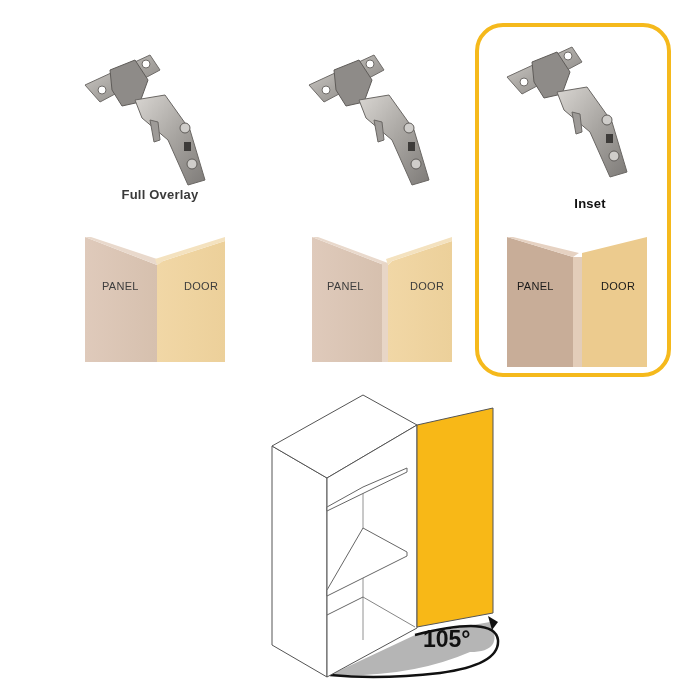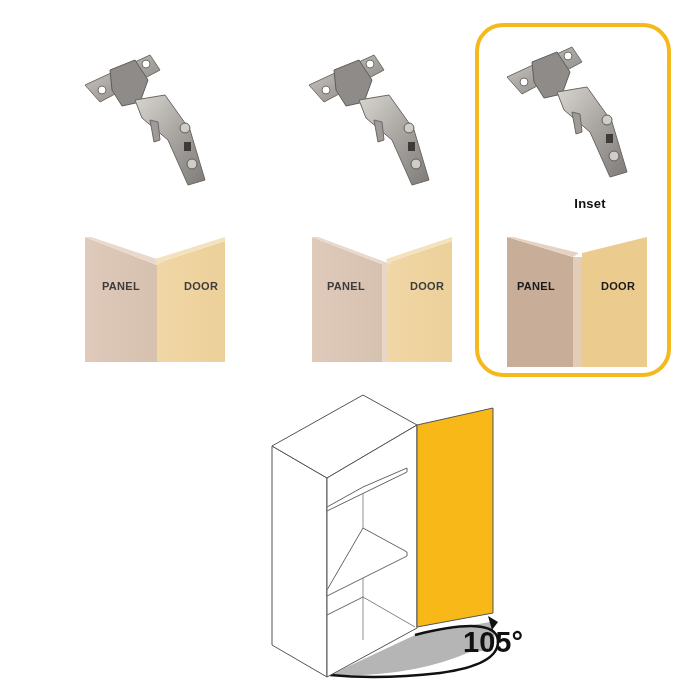--- a/index.html
+++ b/index.html
@@ -1,21 +1,21 @@
 <!DOCTYPE html>
 <html><head>
 <meta charset="utf-8">
 <style>
   html, body { margin: 0; padding: 0; background: #ffffff; }
   body { width: 700px; height: 700px; position: relative; overflow: hidden; font-family: "Liberation Sans", sans-serif; }
   .abs { position: absolute; }
   .label { font-weight: bold; font-size: 13px; color: #3a3a3a; text-align: center; letter-spacing: 0.2px; }
   .label.selected { color: #111111; }
   .hinge { position: absolute; }
-  .wood-label { position: absolute; font-weight: bold; font-size: 11px; color: #3c3c3c; letter-spacing: 0.3px; }
+  .wood-label { position: absolute; font-weight: normal; font-size: 11px; color: #3c3c3c; letter-spacing: 0.3px; }
   .wood-label.dark { color: #1a1a1a; }
   .highlight-box { position: absolute; left: 475px; top: 23px; width: 196px; height: 354px; border: 4px solid #f5b91c; border-radius: 28px; box-sizing: border-box; }
 </style>
 </head>
 <body>
 
 <svg width="0" height="0" style="position:absolute">
   <defs>
     <linearGradient id="metal" x1="0" y1="0" x2="1" y2="1">
       <stop offset="0" stop-color="#d9d6d2"></stop>
@@ -44,20 +44,21 @@
       <circle cx="112" cy="124" r="5" fill="#cfcdca" stroke="#5f5c59"></circle>
       <path d="M70 80 L78 82 L80 100 L74 102 Z" fill="#9e9b98" stroke="#6a6764"></path>
     </symbol>
   </defs>
 </svg>
 
 <div class="abs" style="left:60px;top:30px;width:200px;height:340px;">
   <svg class="hinge" style="left:20px;top:10px;" width="150" height="150">
       <use href="#hingeSym"></use>
     </svg>
+  <div class="abs label" style="left:0;top:157px;width:200px;">Full Overlay</div>
   <svg class="abs" style="left:25px;top:207px;" width="140" height="125" viewBox="0 0 140 125">
     <polygon points="0,0 0,125 72,125 72,28" fill="url(#panelWood)"></polygon>
     <polygon points="0,0 72,28 78,24 6,0" fill="#e9d9cc"></polygon>
     <polygon points="72,28 72,125 140,125 140,4 78,24" fill="url(#doorWood)"></polygon>
     <polygon points="72,28 78,24 140,4 140,0 70,22" fill="#f4e2bf"></polygon>
   </svg>
   <div class="wood-label" style="left:42px;top:250px;">PANEL</div>
   <div class="wood-label" style="left:124px;top:250px;">DOOR</div>
 </div>
 
@@ -104,13 +105,13 @@
 
   <line x1="103" y1="100" x2="103" y2="250" stroke="#777" stroke-width="0.8"></line>
 
   <polygon points="67,117 103,97 147,78 147,82 67,121" fill="#ffffff" stroke="#666" stroke-width="1"></polygon>
   <polygon points="67,200 103,138 147,162 147,166 67,206" fill="#ffffff" stroke="#666" stroke-width="1"></polygon>
   <line x1="67" y1="225" x2="103" y2="207" stroke="#666" stroke-width="1"></line>
   <line x1="103" y1="207" x2="155" y2="237" stroke="#666" stroke-width="0.8"></line>
 
   <polygon points="157,35 233,18 233,223 157,237" fill="#f8b817" stroke="#555" stroke-width="1"></polygon>
 </svg>
-<div class="abs" style="left:423px;top:626px;font-weight:bold;font-size:29px;color:#111;margin-left:40px;">105°</div>
+<div class="abs" style="left:423px;top:626px;font-weight:bold;font-size:23px;color:#111;">105°</div>
 
 </body></html>

